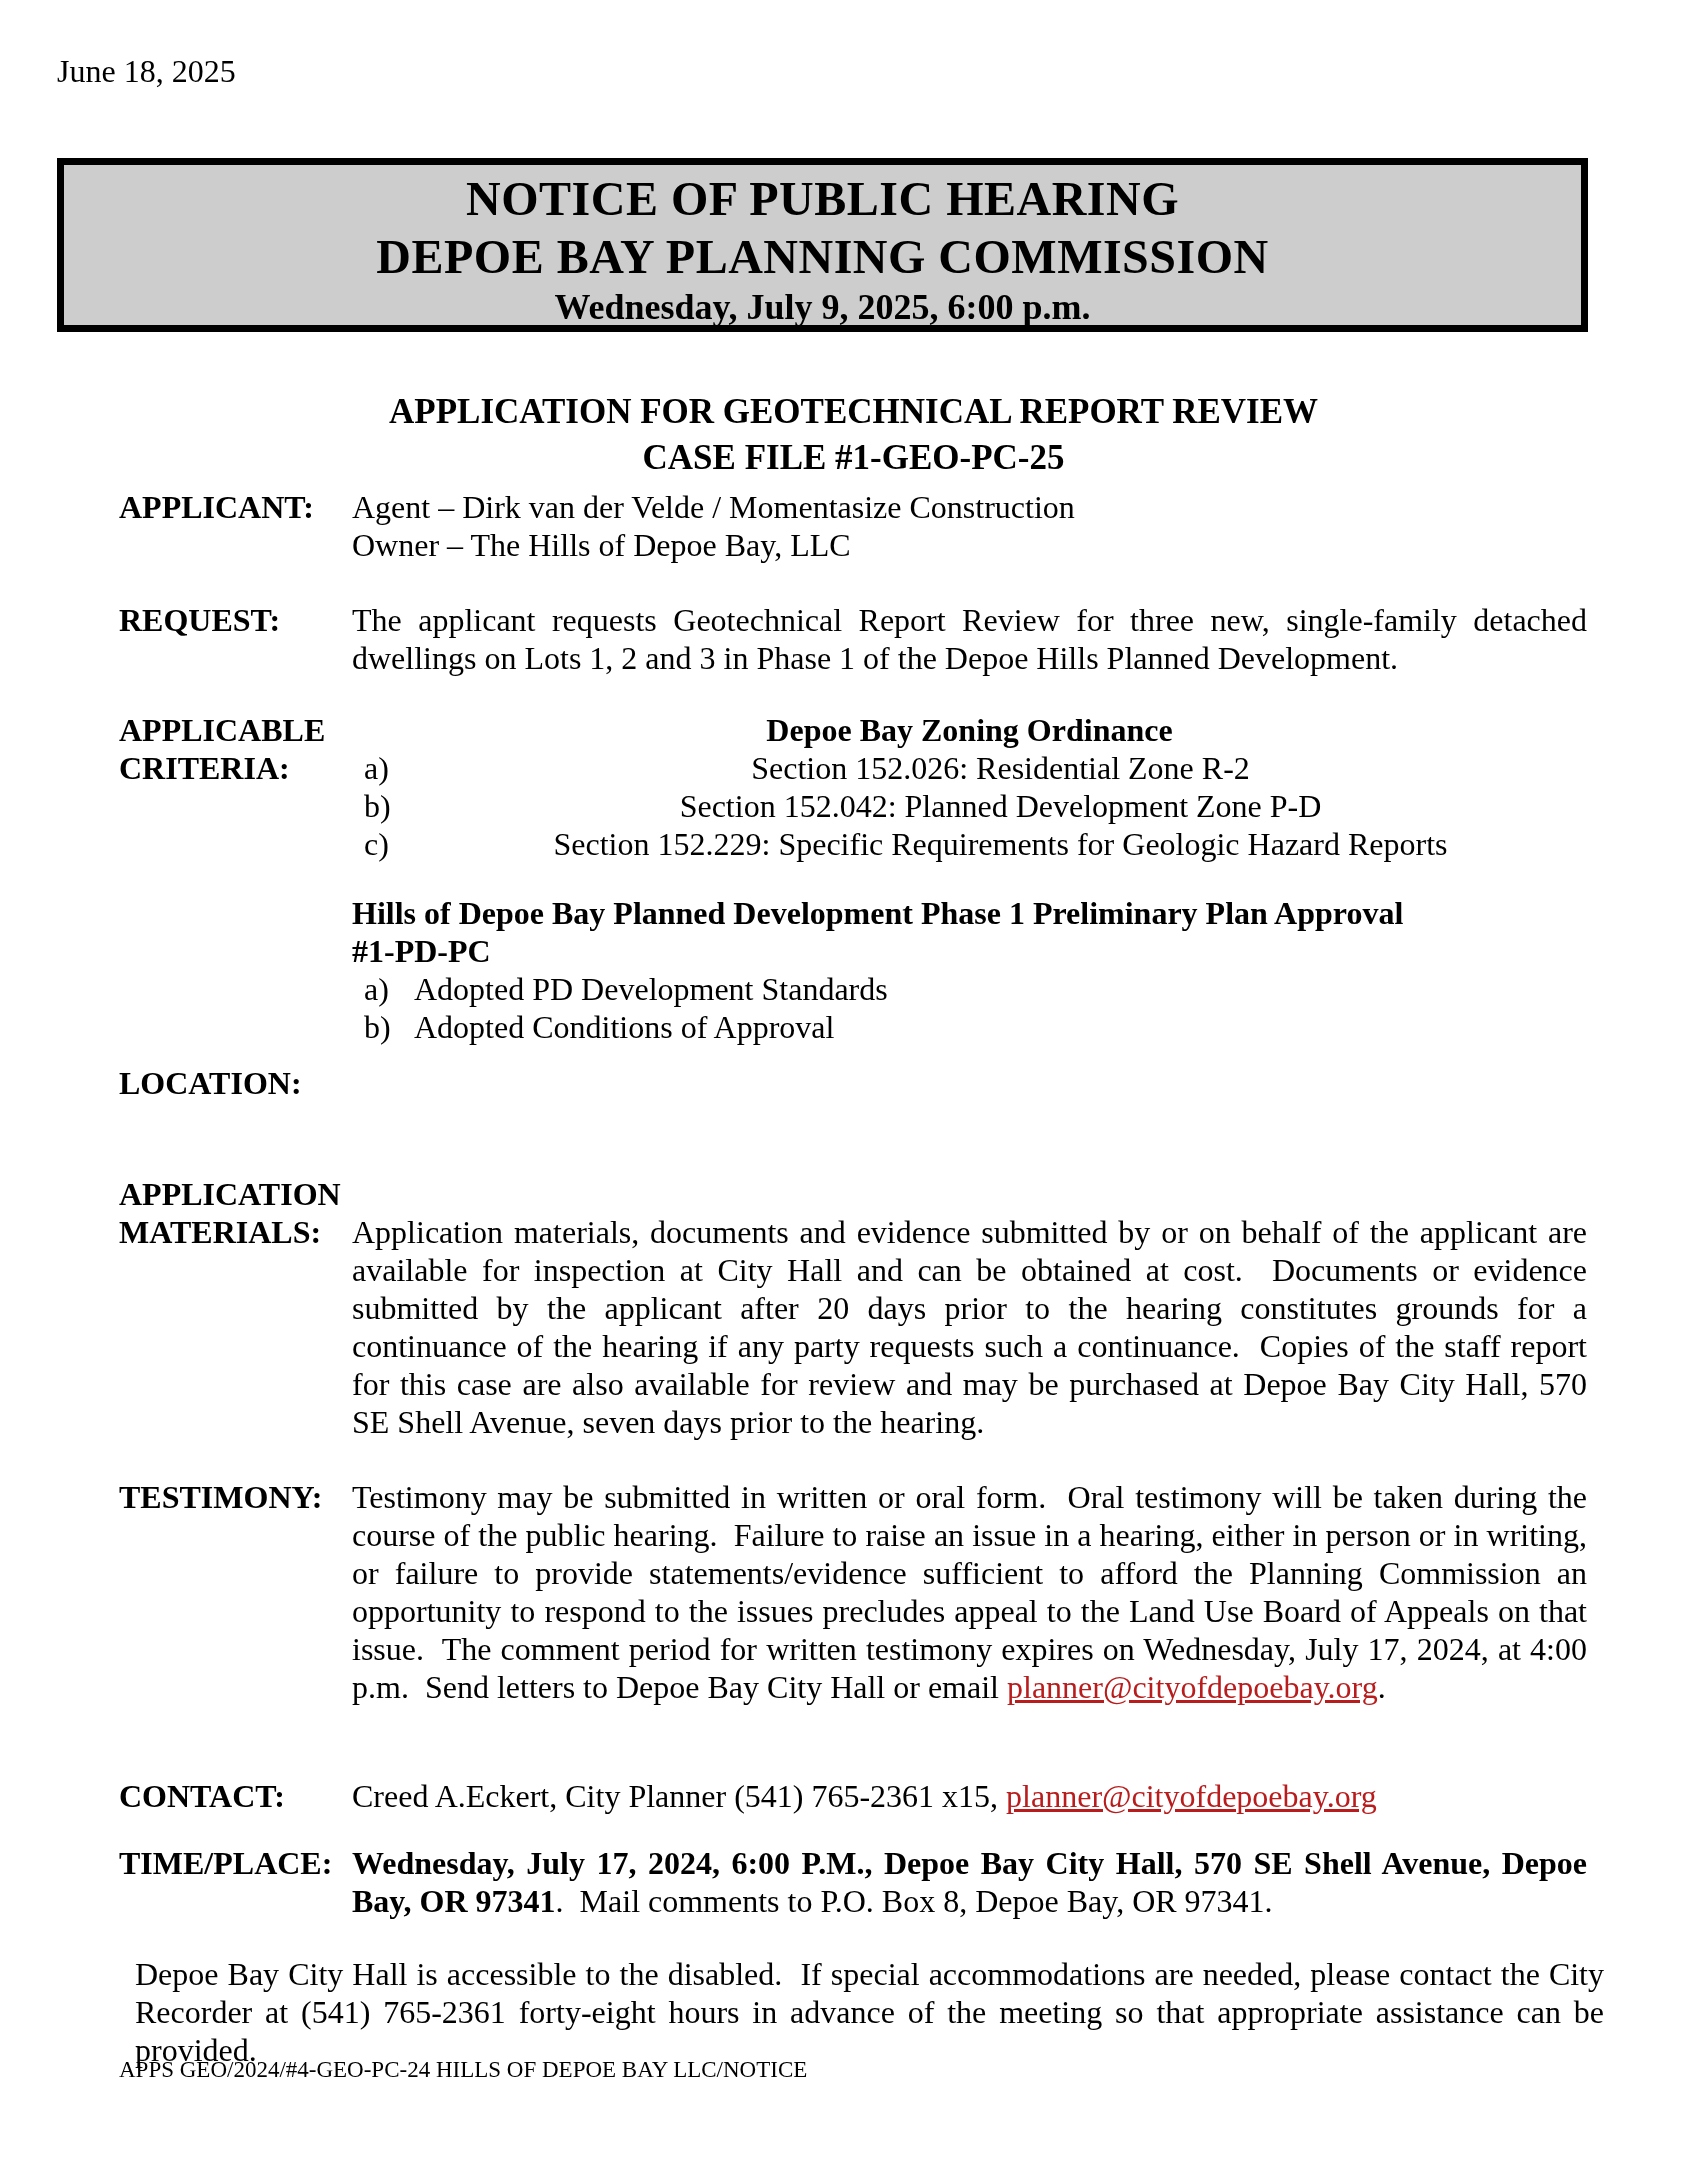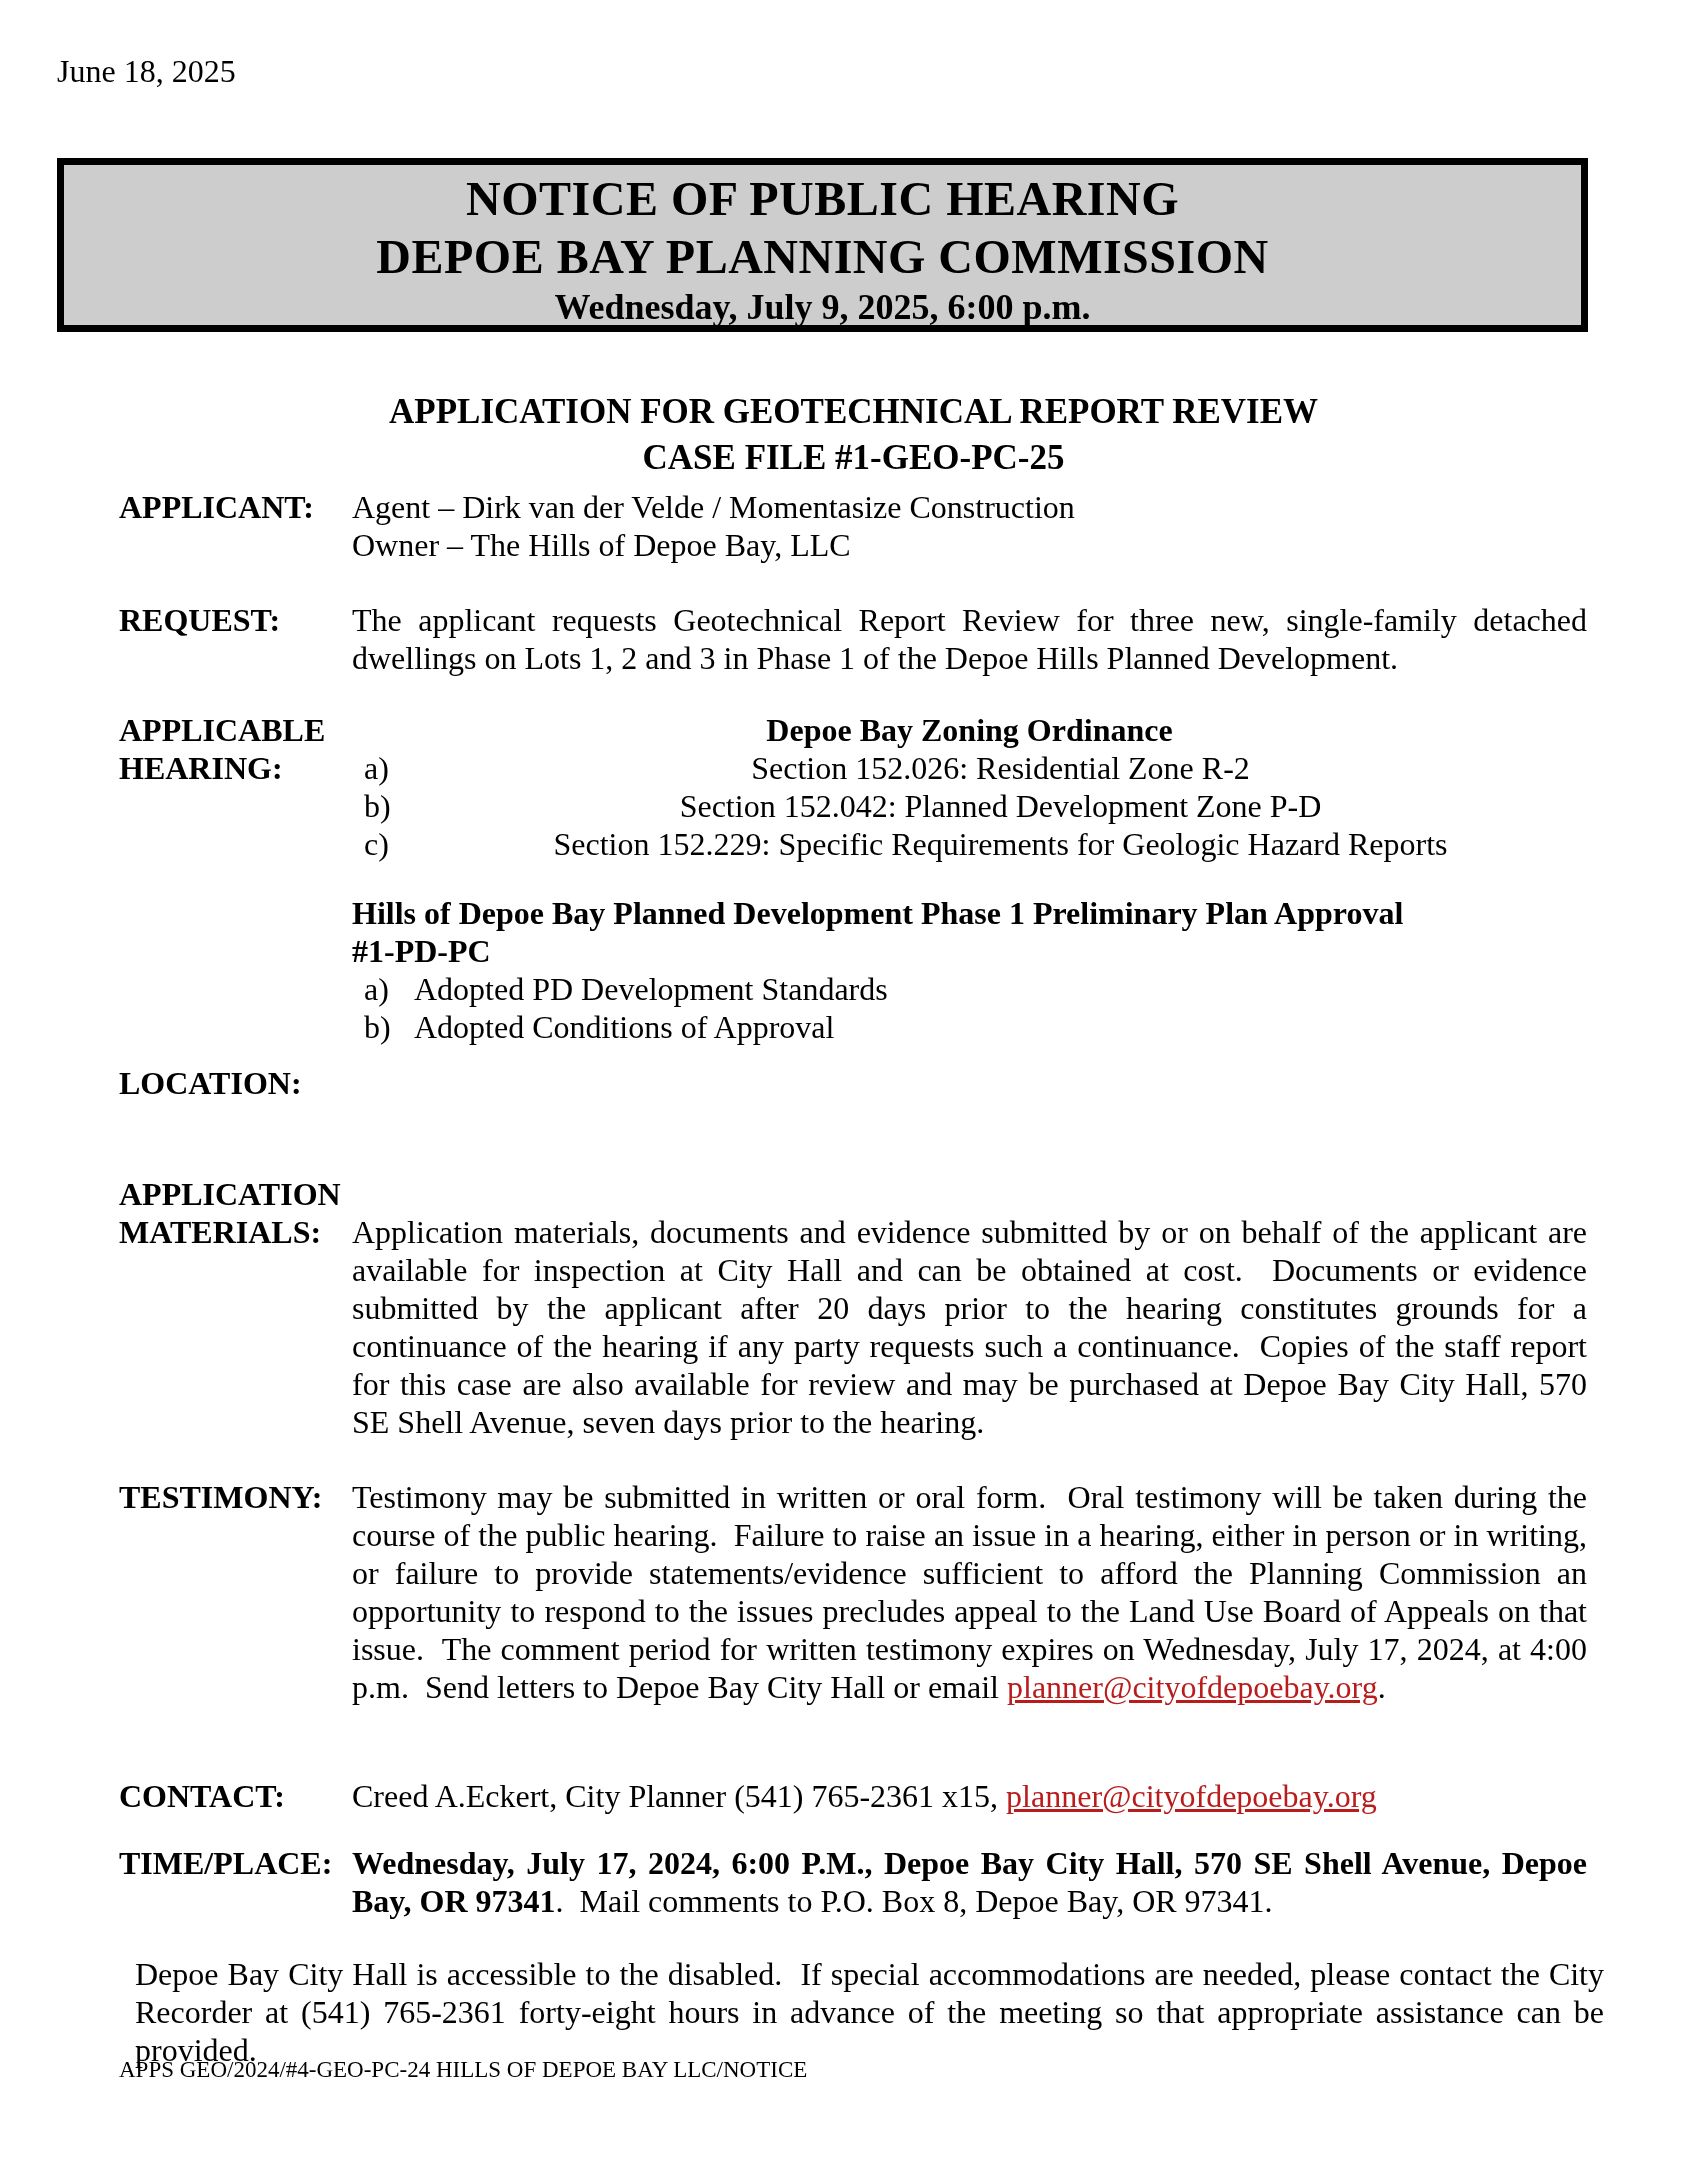--- a/index.html
+++ b/index.html
@@ -75,21 +75,21 @@
   <div class="abs row-content content-col body-text" style="top:488px;">
     <div>Agent – Dirk van der Velde / Momentasize Construction</div>
     <div>Owner – The Hills of Depoe Bay, LLC</div>
   </div>
 
   <div class="abs row-label label" style="top:601px;">REQUEST:</div>
   <div class="abs row-content content-col body-text just" style="top:601px;">The applicant requests Geotechnical Report Review for three new, single-family detached dwellings on Lots 1, 2 and 3 in Phase 1 of the Depoe Hills Planned Development.</div>
 
   <div class="abs row-label label" style="top:711px;">
     <div>APPLICABLE</div>
-    <div>HEARING:</div>
+    <div>CRITERIA:</div>
   </div>
   <div class="abs row-content content-col body-text" style="top:711px;text-align:center;">
     <div class="bold">Depoe Bay Zoning Ordinance</div>
     <div class="list-item">
       <span class="list-marker">a)</span>
       <span>Section 152.026: Residential Zone R-2</span>
     </div>
     <div class="list-item">
       <span class="list-marker">b)</span>
       <span>Section 152.042: Planned Development Zone P-D</span>

